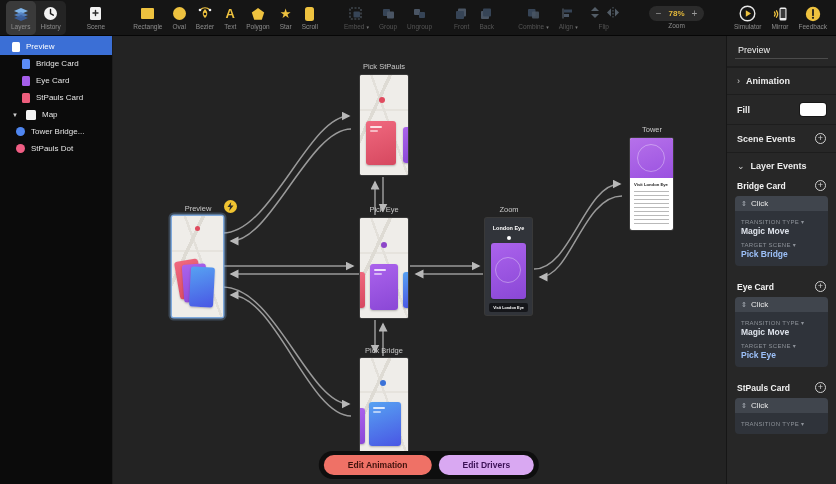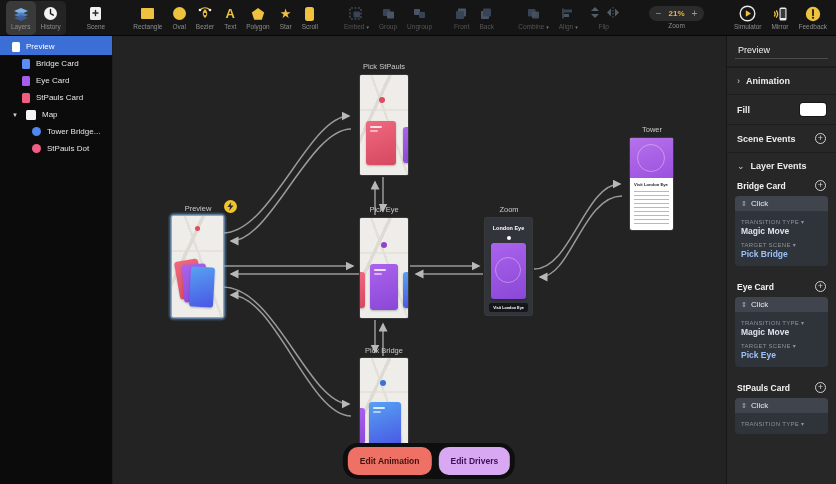--- a/index.html
+++ b/index.html
@@ -30,21 +30,21 @@
   .caret-mini { font-size:5px; color:#777; margin-left:2px; }
   .flippair { display:flex; gap:4px; }
 
   
   .layers { position:absolute; left:0; top:36px; width:113px; bottom:0; background:#0b0b0b; border-right:1px solid #1c1c1c; padding-top:2px; }
   .lrow { display:flex; align-items:center; height:17px; padding-left:12px; gap:6px; color:#e4e4e4; font-size:8px; }
   .lrow.sel { background:#3b6fd6; color:#fff; margin-top:-2px; padding-top:2px; height:19px; }
   .lrow .swatch { width:8px; height:10px; border-radius:1.5px; flex:0 0 auto; }
   .lrow .dot { width:9px; height:9px; border-radius:50%; flex:0 0 auto; }
   .lrow.ind1 { padding-left:22px; }
-  .lrow.ind2 { padding-left:32px; }
+  .lrow.ind2 { padding-left:16px; }
   .disc { font-size:6px; color:#cfcfcf; width:8px; margin-left:-10px; }
 
   
   .canvas { position:absolute; left:113px; top:36px; width:613px; height:448px; background:#232323; overflow:hidden; }
   .wires { position:absolute; left:0; top:0; }
   .scr { position:absolute; background:#fff; border-radius:2px; box-shadow:0 0 0 1px rgba(255,255,255,.10); overflow:hidden; }
   .scr.sel { box-shadow:0 0 0 1.5px #7fa9dc, 0 0 0 3.5px rgba(127,169,220,.28); }
   .scr-label { position:absolute; font-size:7.5px; color:#c9c9c9; text-align:center; width:70px; }
   .map { position:absolute; inset:0; background:#efede9; }
   .map::before { content:""; position:absolute; inset:0;
@@ -64,21 +64,21 @@
   .wheel { position:absolute; width:26px; height:26px; border:1.5px solid rgba(255,255,255,.35); border-radius:50%; }
   .zoombtn { position:absolute; left:4px; right:4px; bottom:3px; height:9px; background:#15161a; border-radius:2px; color:#fff; font-size:3.8px; font-weight:bold; display:flex; align-items:center; justify-content:center; }
   .detail-top { position:absolute; left:0; top:0; right:0; height:44%; background:linear-gradient(160deg,#b671ea,#9a51e0); }
   .detail-title { position:absolute; top:48%; left:4px; font-size:4.2px; font-weight:bold; color:#1c1c1c; }
   .parlines { position:absolute; left:4px; right:4px; top:58%; bottom:4px;
     background:repeating-linear-gradient(#b9b9b9 0 1px, transparent 1px 4px); }
   .badge { position:absolute; width:13px; height:13px; border-radius:50%; background:#f0c331; display:flex; align-items:center; justify-content:center; box-shadow:0 0 0 1.5px #232323; }
 
   
   .footerbar { position:absolute; left:316px; bottom:5px; transform:translateX(-50%); background:#0e0e0e; border-radius:15px; padding:4px 5px; display:flex; gap:7px; }
-  .pillbtn { border:none; border-radius:10px; height:28px; padding:0 12px; font-size:8.5px; font-weight:bold; font-family:inherit; }
+  .pillbtn { border:none; border-radius:10px; height:20px; padding:0 24px; font-size:8.5px; font-weight:bold; font-family:inherit; }
   .pill-anim { background:#ef7166; color:#40120d; }
   .pill-drv { background:#d9a8f2; color:#3c1257; }
 
   
   .inspector { position:absolute; left:726px; top:36px; width:110px; bottom:0; background:#272727; border-left:1px solid #161616; color:#e6e6e6; }
   .name-field { margin:7px 8px 7px; padding:2px 3px 3px; font-size:9px; color:#f0f0f0; border-bottom:1px solid #4c4c4c; }
   .hr { border-top:1px solid #1d1d1d; }
   .blk { padding:7px 10px 8px; }
   .tinylbl { font-size:6px; letter-spacing:.3px; color:#8d9299; text-transform:uppercase; white-space:nowrap; }
   .bigval { font-size:9px; font-weight:bold; color:#fafafa; margin-top:2px; }
@@ -267,21 +267,21 @@
               <path d="M13 6.5 L9 2.5 V10.5 Z" fill="#9fb4cc"></path>
               <path d="M7 1 V12" stroke="#9fb4cc" stroke-width="1" stroke-dasharray="1.5 1.5"></path>
             </svg></span>
       </span>
       <span class="tlabel">Flip</span>
     </div>
 
     <div class="zoomctl" style="margin-left:24px">
       <div class="zoompill">
         <span class="pm">−</span>
-        <span class="zv">21%</span>
+        <span class="zv">78%</span>
         <span class="pm">+</span>
       </div>
       <span class="tlabel">Zoom</span>
     </div>
 
     <div class="spacer"></div>
 
     <div class="titem">
       <span class="ticon">
         <svg width="17" height="17" viewBox="0 0 17 17">

